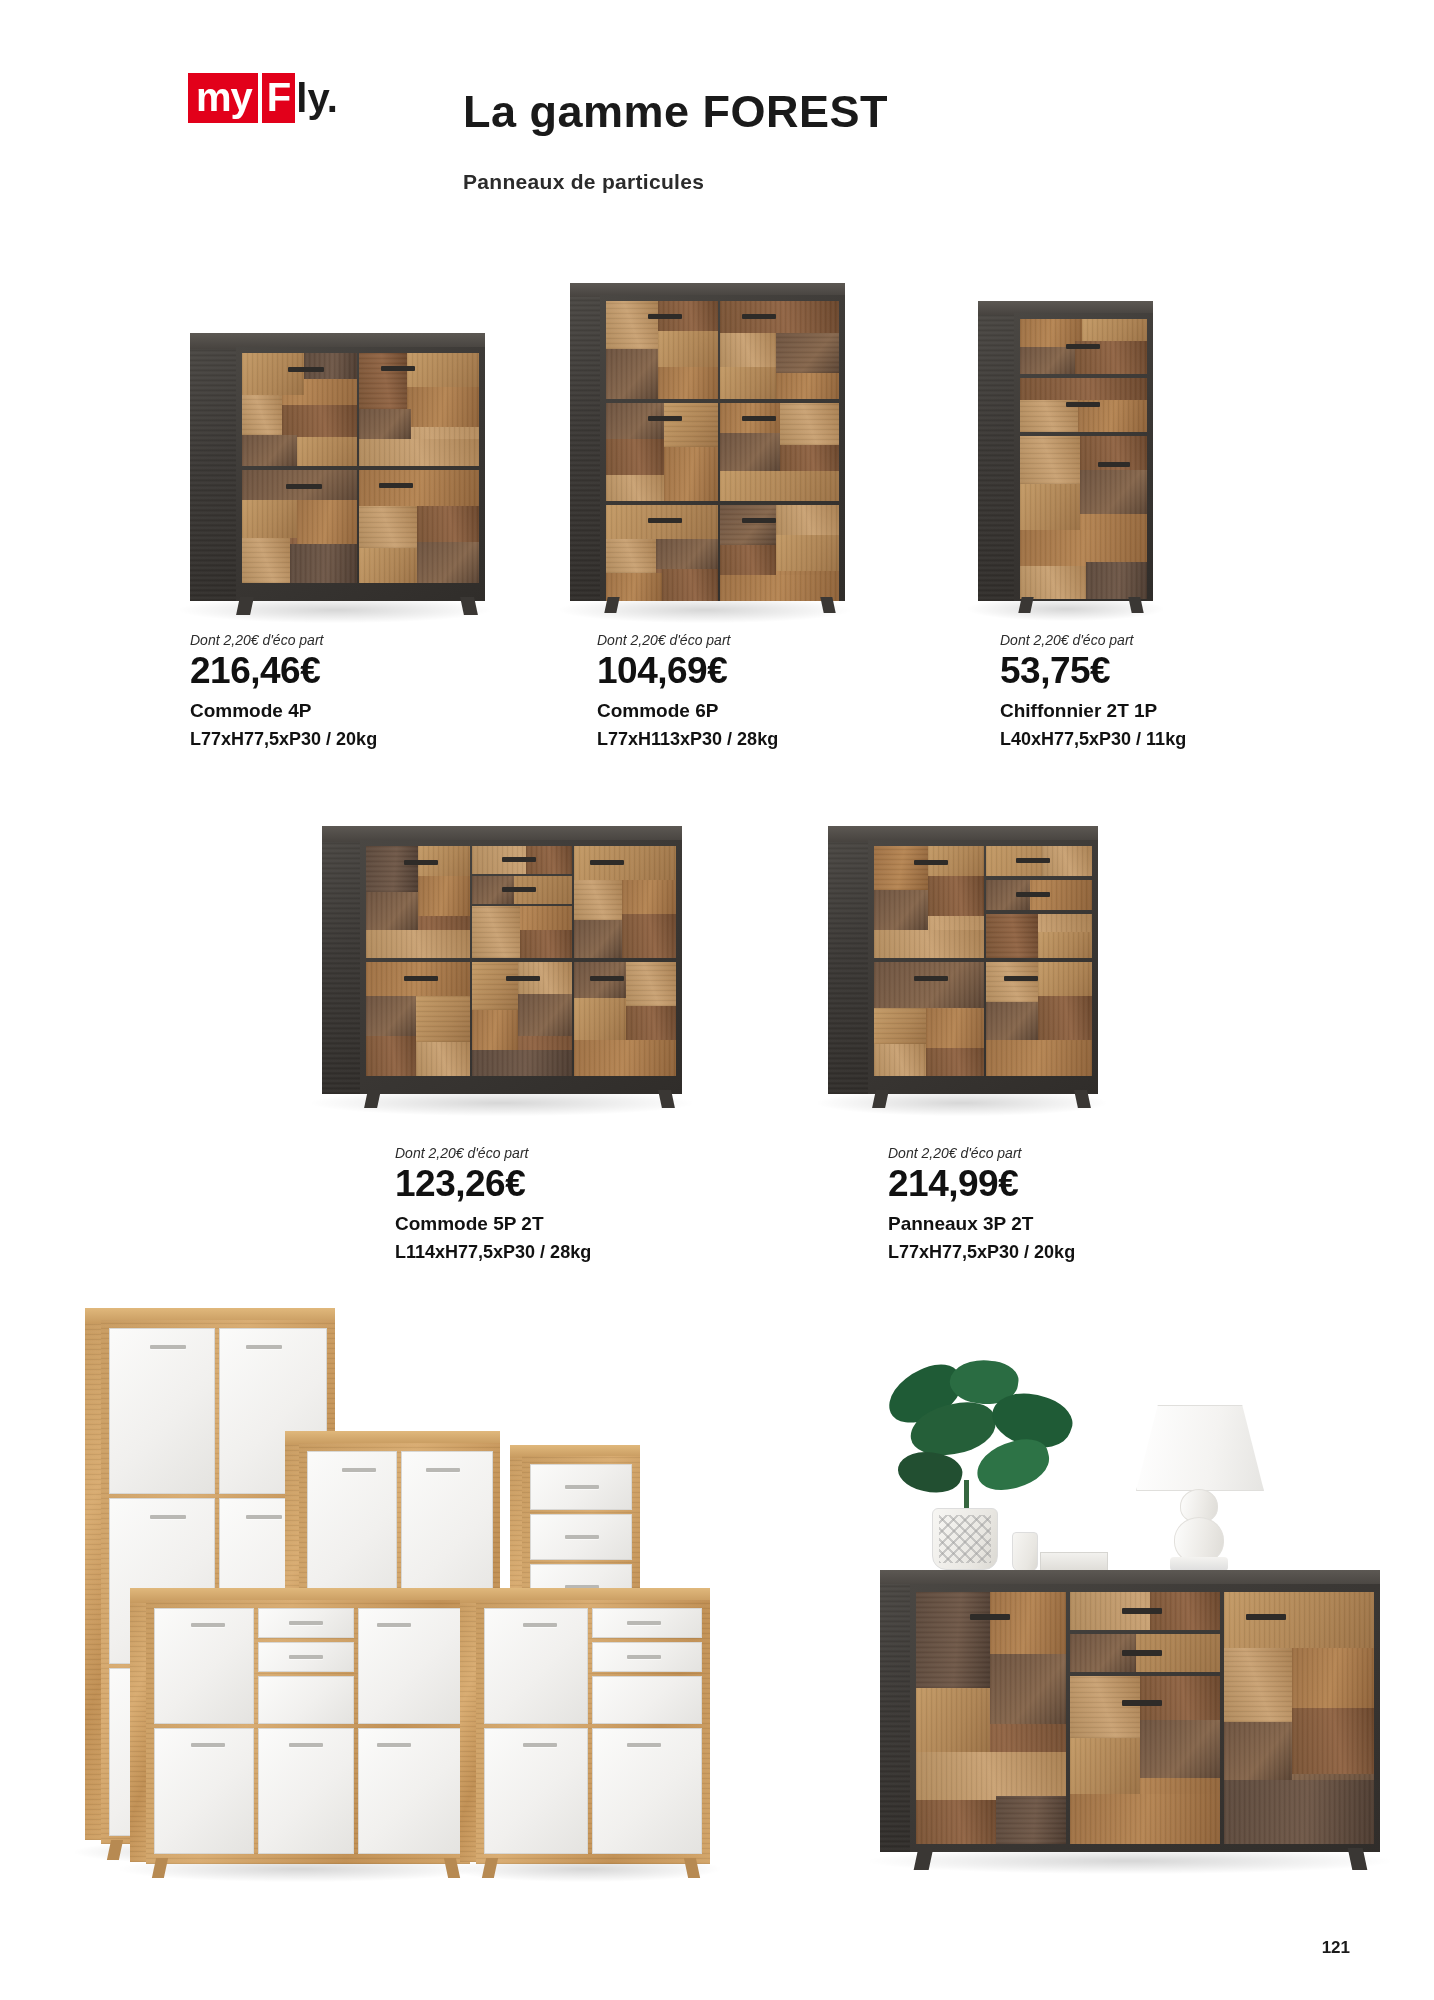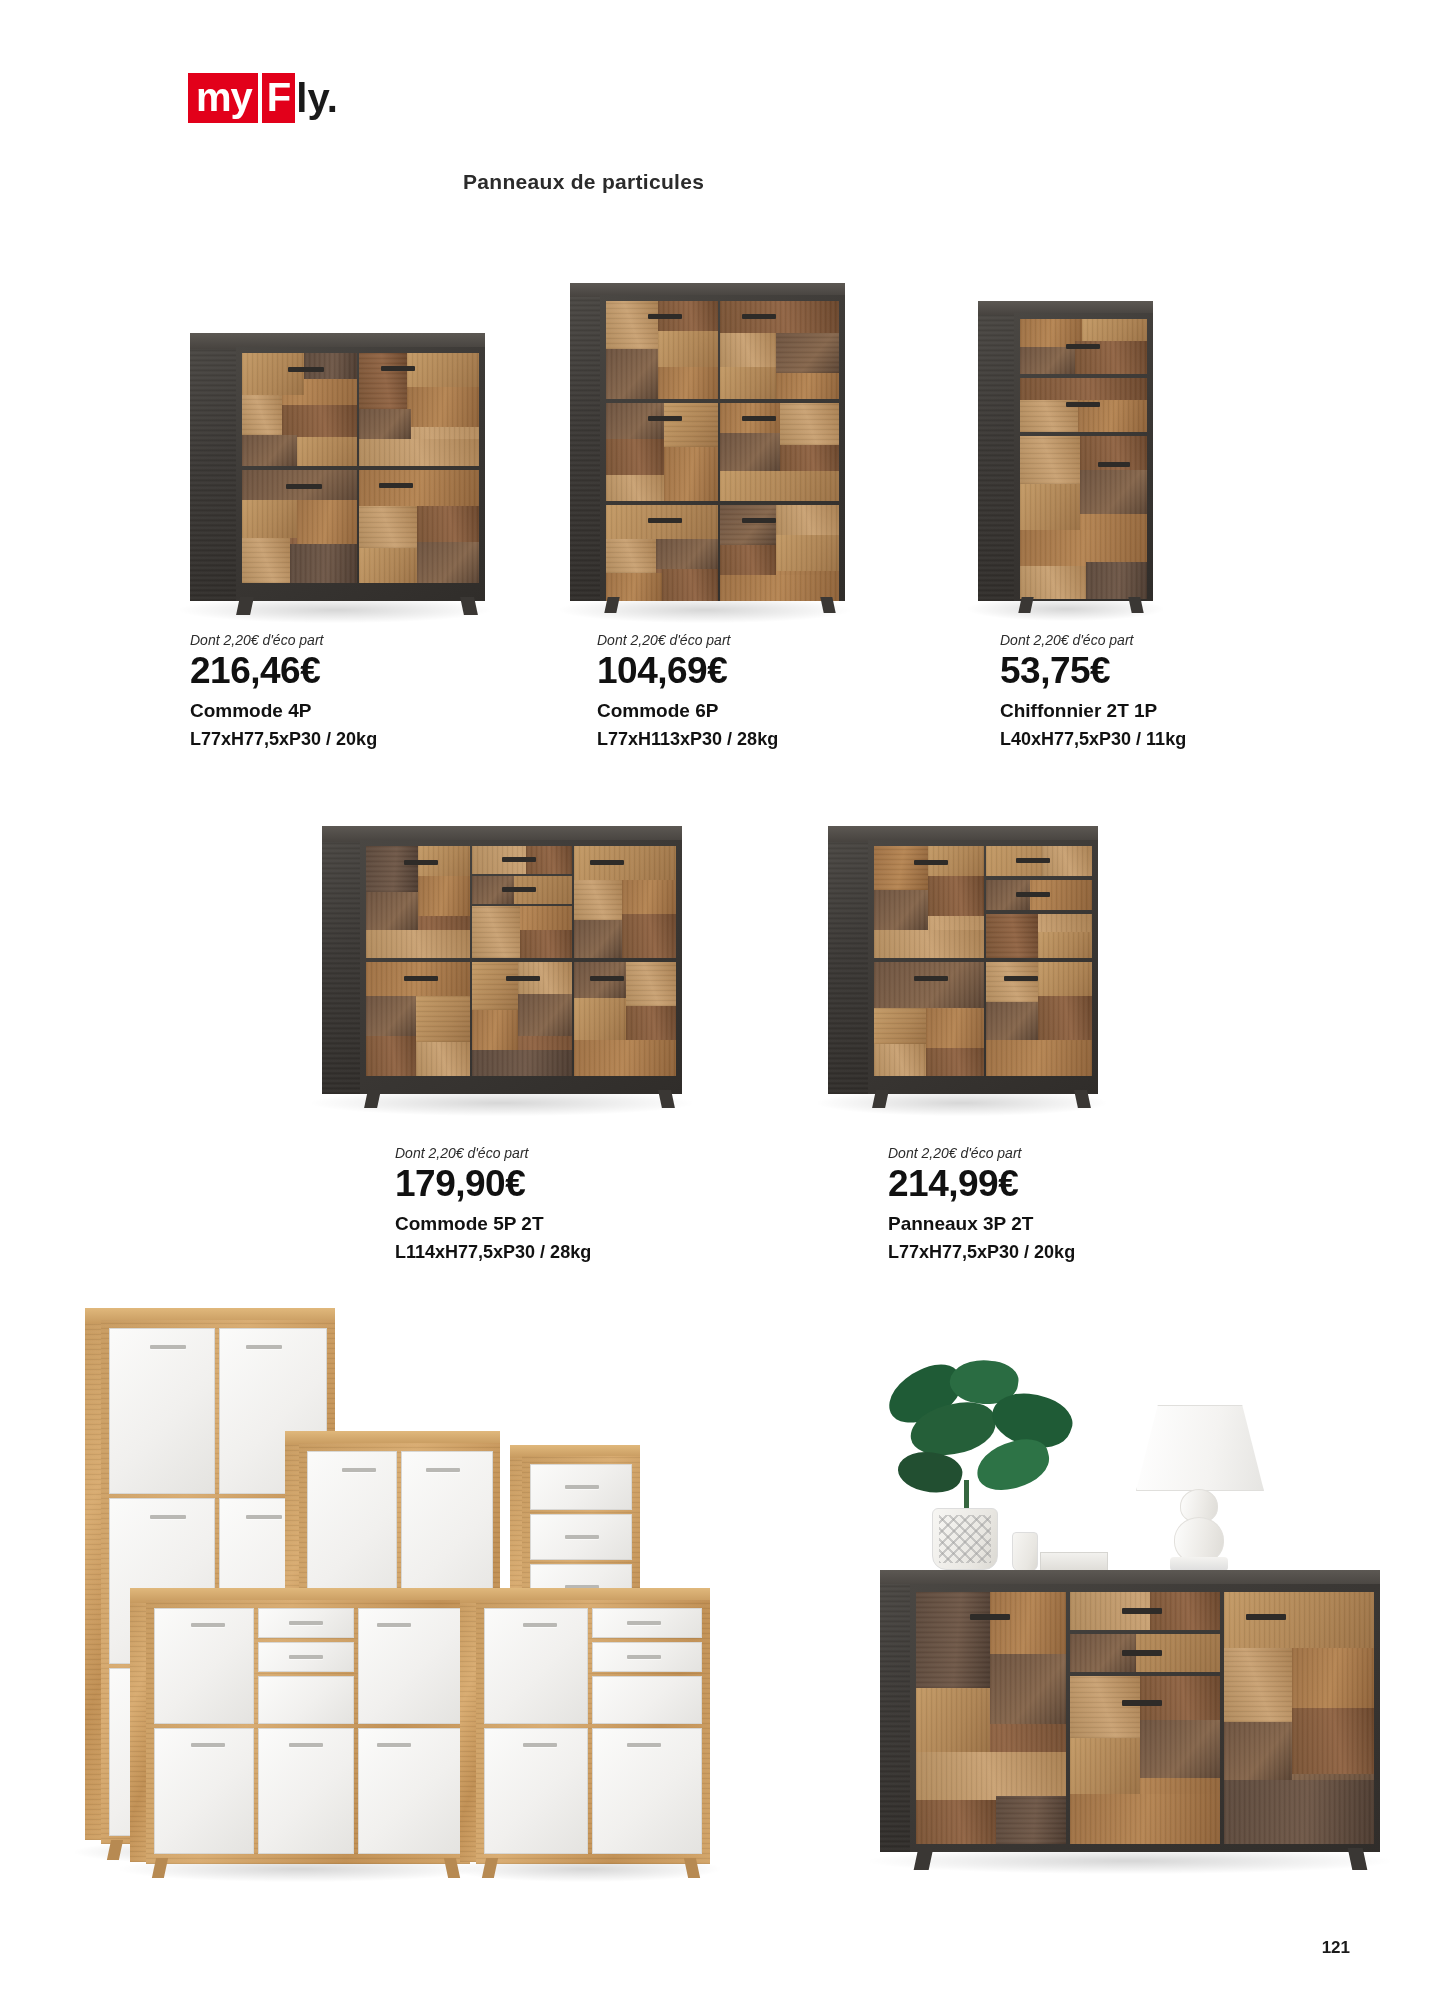--- a/index.html
+++ b/index.html
@@ -206,20 +206,21 @@
 
 <div class="header">
 
   <div class="logo">
     <span class="logo-my">my</span>
     <span class="logo-f">F</span>
     <span class="logo-l">l</span>
     <span class="logo-y">y.</span>
   </div>
 
+  <div class="title">La gamme FOREST</div>
   <div class="subtitle">Panneaux de particules</div>
 </div>
 
 <div class="furn" style="left:190px; top:325px; width:295px; height:290px;">
   <div class="shadow-soft" style="left:-10px; top:272px; width:310px; height:26px;"></div>
 
   <div class="fr carcass-dark" style="left:0; top:18px; width:52px; height:258px;">
       <div class="grain-v"></div>
     </div>
 
@@ -659,21 +660,21 @@
         <div class="grain"></div>
       </div>
     <div class="handle-dark" style="left:16px; top:14px; width:34px;"></div>
   </div>
   <div class="leg-dark" style="left:44px; top:272px; width:13px; height:18px; transform:skewX(-12deg);"></div>
   <div class="leg-dark" style="left:338px; top:272px; width:13px; height:18px; transform:skewX(12deg);"></div>
 </div>
 
 <div class="card" style="left:395px; top:1145px;">
   <div class="eco">Dont 2,20€ d'éco part</div>
-  <div class="price">179,90€</div>
+  <div class="price">123,26€</div>
   <div class="pname">Commode 5P 2T</div>
   <div class="pdim">L114xH77,5xP30 / 28kg</div>
 </div>
 
 <div class="furn" style="left:828px; top:818px; width:270px; height:290px;">
   <div class="shadow-soft" style="left:-10px; top:272px; width:288px; height:26px;"></div>
   <div class="fr carcass-dark" style="left:0; top:20px; width:44px; height:256px;">
       <div class="grain-v"></div>
     </div>
   <div class="fr carcass-top-dark" style="left:0; top:8px; width:270px; height:16px;"></div>

